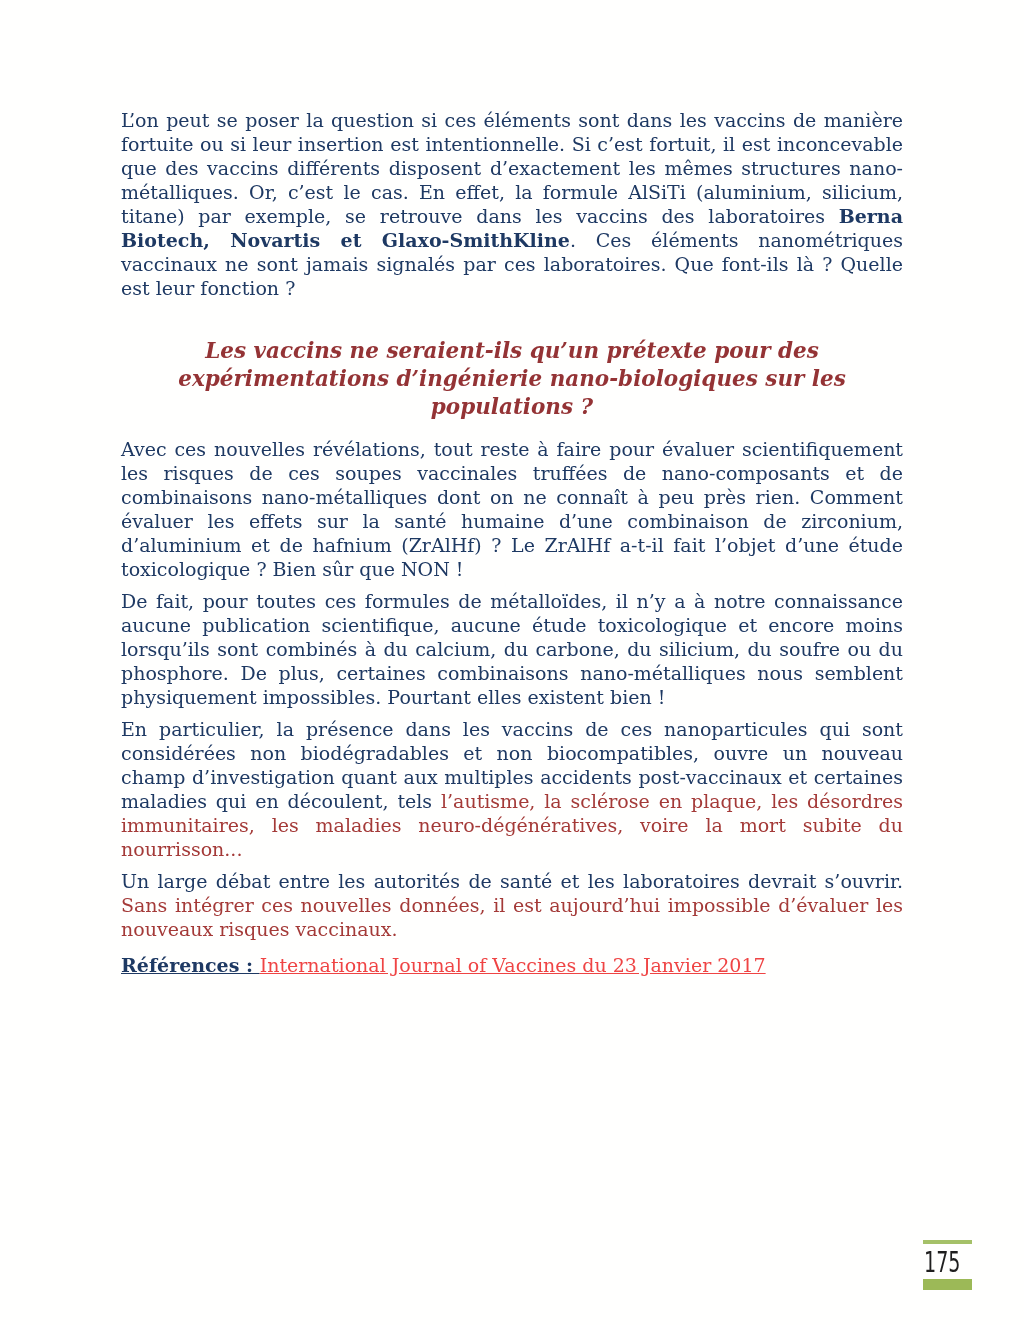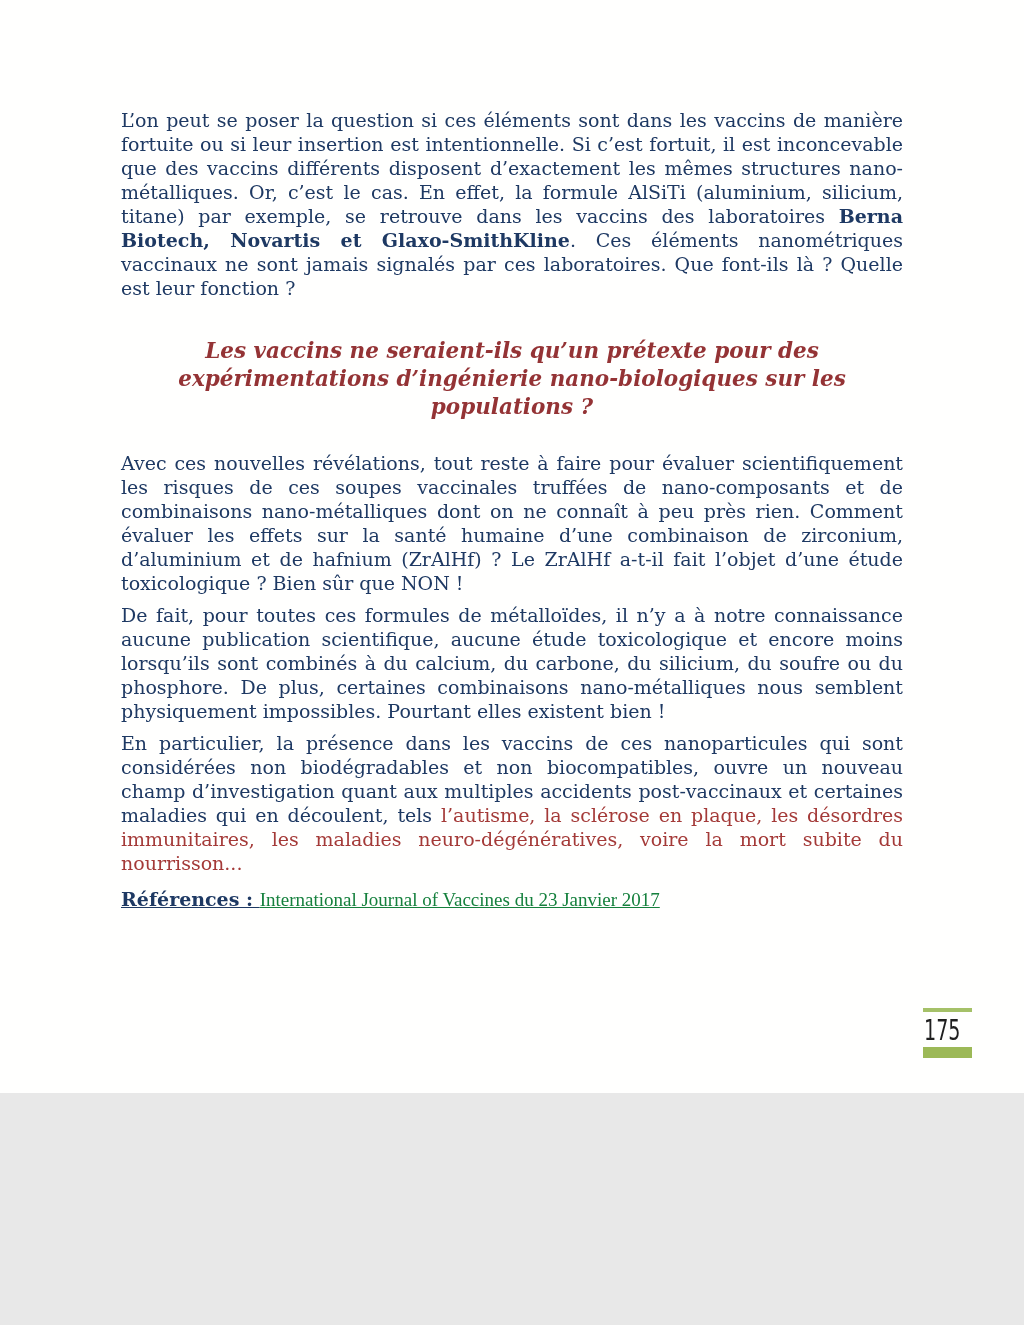--- a/index.html
+++ b/index.html
@@ -1,19 +1,19 @@
 <!DOCTYPE html>
 <html><head>
 <meta charset="utf-8">
 <style>
   html, body { margin: 0; padding: 0; background: #e8e8e8; }
   .page {
     position: relative;
     width: 1024px;
-    height: 1093px;
+    height: 1325px;
     margin: 0 auto;
     background: #fffffe;
     font-family: "DejaVu Serif", serif;
     overflow: hidden;
   }
   .content {
     position: absolute;
     left: 121px;
     top: 108px;
     width: 782px;
@@ -28,35 +28,34 @@
   .seg-bold { font-weight: bold; }
   .seg-red { color: #a43a38; }
   h2.heading {
     font-size: 21.5px;
     line-height: 28px;
     font-weight: bold;
     font-style: italic;
     color: #943335;
     text-align: center;
     max-width: 724px;
-    margin: 37px auto 30px auto;
+    margin: 37px auto 16px auto;
   }
   p.refs {
     margin: 12px 0 0 0;
     font-size: 19px;
     line-height: 24px;
     color: #1e3963;
     text-align: left;
   }
   .refs .label { font-weight: bold; text-decoration: underline; }
   a.ref-link {
-    color: #15803d;
+    color: #ef4444;
     text-decoration: underline;
     cursor: pointer;
-    font-family: Liberation Serif, serif;
   }
   .footer {
     position: absolute;
     right: 52px;
     bottom: 35px;
     width: 49px;
   }
   .rule-thin {
     height: 4px;
     background: #a5c168;
@@ -87,20 +86,21 @@
     <p class="para"><span>L’on peut se poser la question si ces éléments sont dans les vaccins de manière fortuite ou si leur insertion est intentionnelle. Si c’est fortuit, il est inconcevable que des vaccins différents disposent d’exactement les mêmes structures nano-métalliques. Or, c’est le cas. En effet, la formule AlSiTi (aluminium, silicium, titane) par exemple, se retrouve dans les vaccins des laboratoires </span><span class="seg-bold">Berna Biotech, Novartis et Glaxo-SmithKline</span><span>. Ces éléments nanométriques vaccinaux ne sont jamais signalés par ces laboratoires. Que font-ils là ? Quelle est leur fonction ?</span></p>
 
     <h2 class="heading">Les vaccins ne seraient-ils qu’un prétexte pour des expérimentations d’ingénierie nano-biologiques sur les populations ?</h2>
 
     <p class="para"><span>Avec ces nouvelles révélations, tout reste à faire pour évaluer scientifiquement les risques de ces soupes vaccinales truffées de nano-composants et de combinaisons nano-métalliques dont on ne connaît à peu près rien. Comment évaluer les effets sur la santé humaine d’une combinaison de zirconium, d’aluminium et de hafnium (ZrAlHf) ? Le ZrAlHf a-t-il fait l’objet d’une étude toxicologique ? Bien sûr que NON !</span></p>
 
     <p class="para"><span>De fait, pour toutes ces formules de métalloïdes, il n’y a à notre connaissance aucune publication scientifique, aucune étude toxicologique et encore moins lorsqu’ils sont combinés à du calcium, du carbone, du silicium, du soufre ou du phosphore. De plus, certaines combinaisons nano-métalliques nous semblent physiquement impossibles. Pourtant elles existent bien !</span></p>
 
     <p class="para"><span>En particulier, la présence dans les vaccins de ces nanoparticules qui sont considérées non biodégradables et non biocompatibles, ouvre un nouveau champ d’investigation quant aux multiples accidents post-vaccinaux et certaines maladies qui en découlent, tels </span><span class="seg-red">l’autisme, la sclérose en plaque, les désordres immunitaires, les maladies neuro-dégénératives, voire la mort subite du nourrisson...</span></p>
 
+    <p class="para"><span>Un large débat entre les autorités de santé et les laboratoires devrait s’ouvrir. </span><span class="seg-red">Sans intégrer ces nouvelles données, il est aujourd’hui impossible d’évaluer les nouveaux risques vaccinaux.</span></p>
 
     <p class="refs"><span class="label">Références : </span><a class="ref-link">International Journal of Vaccines du 23 Janvier 2017</a></p>
 
   </div>
 
   <div class="footer">
     <div class="rule-thin"></div>
     <div class="page-number">175</div>
     <div class="rule-thick"></div>
   </div>

